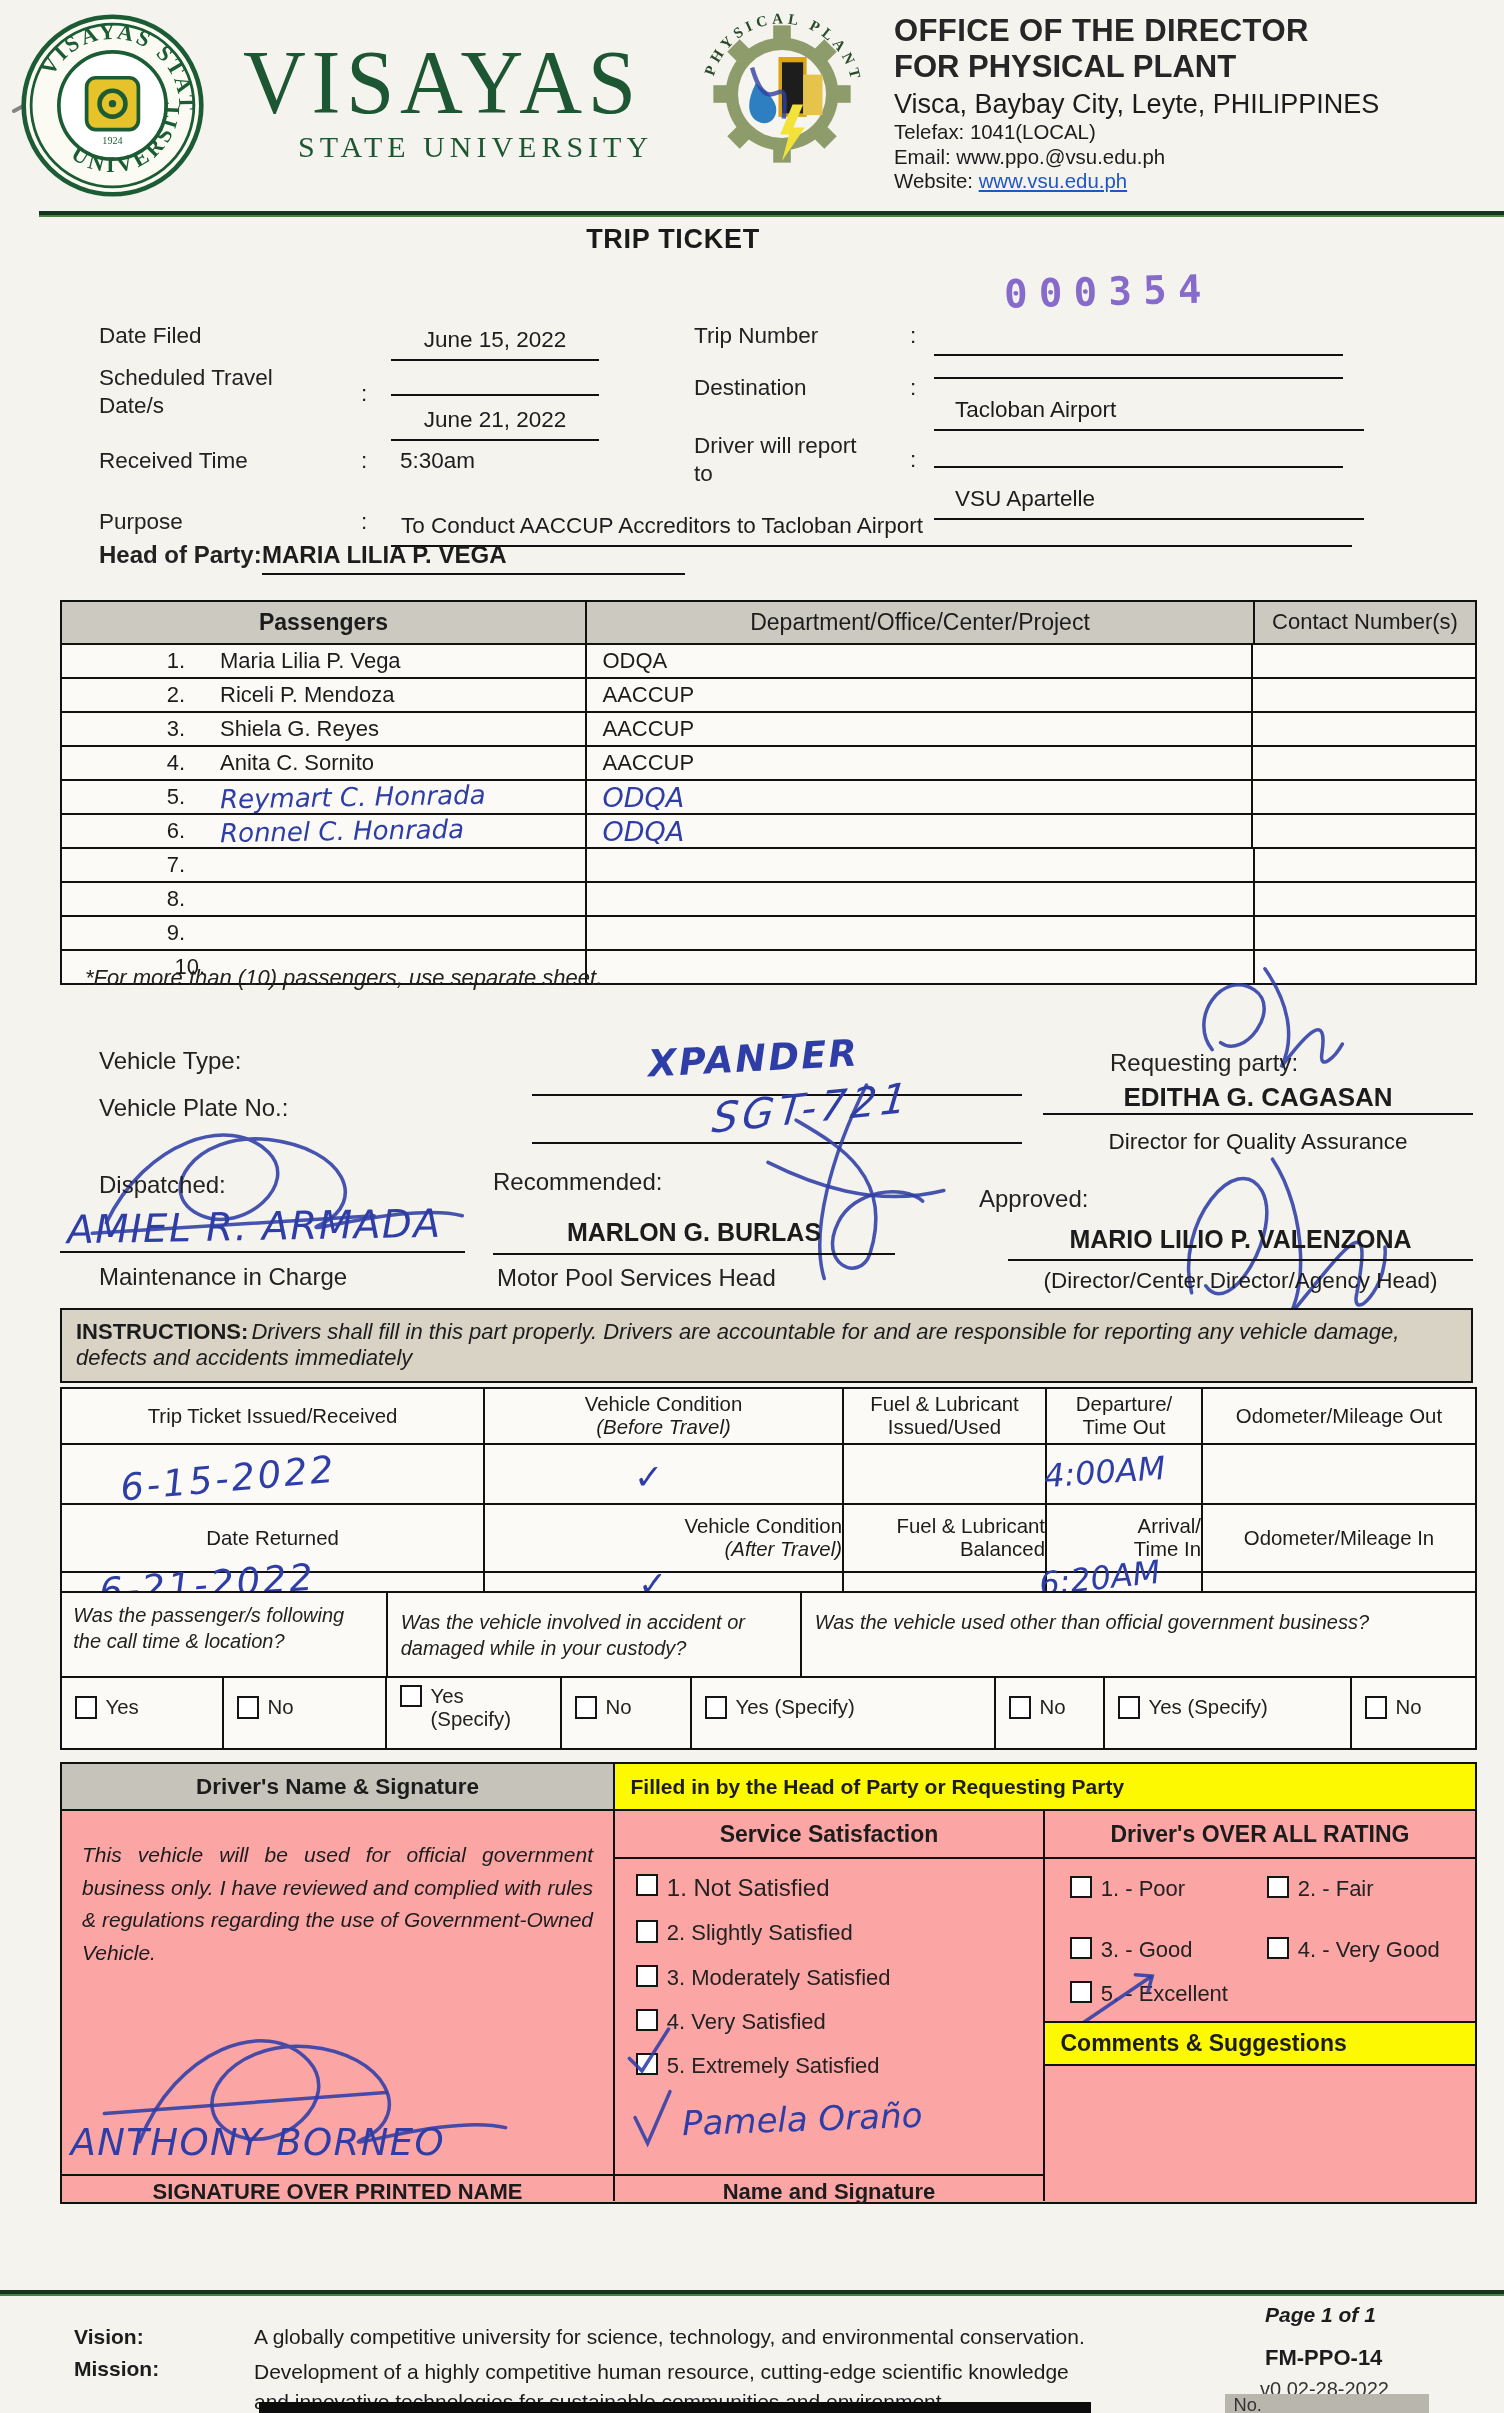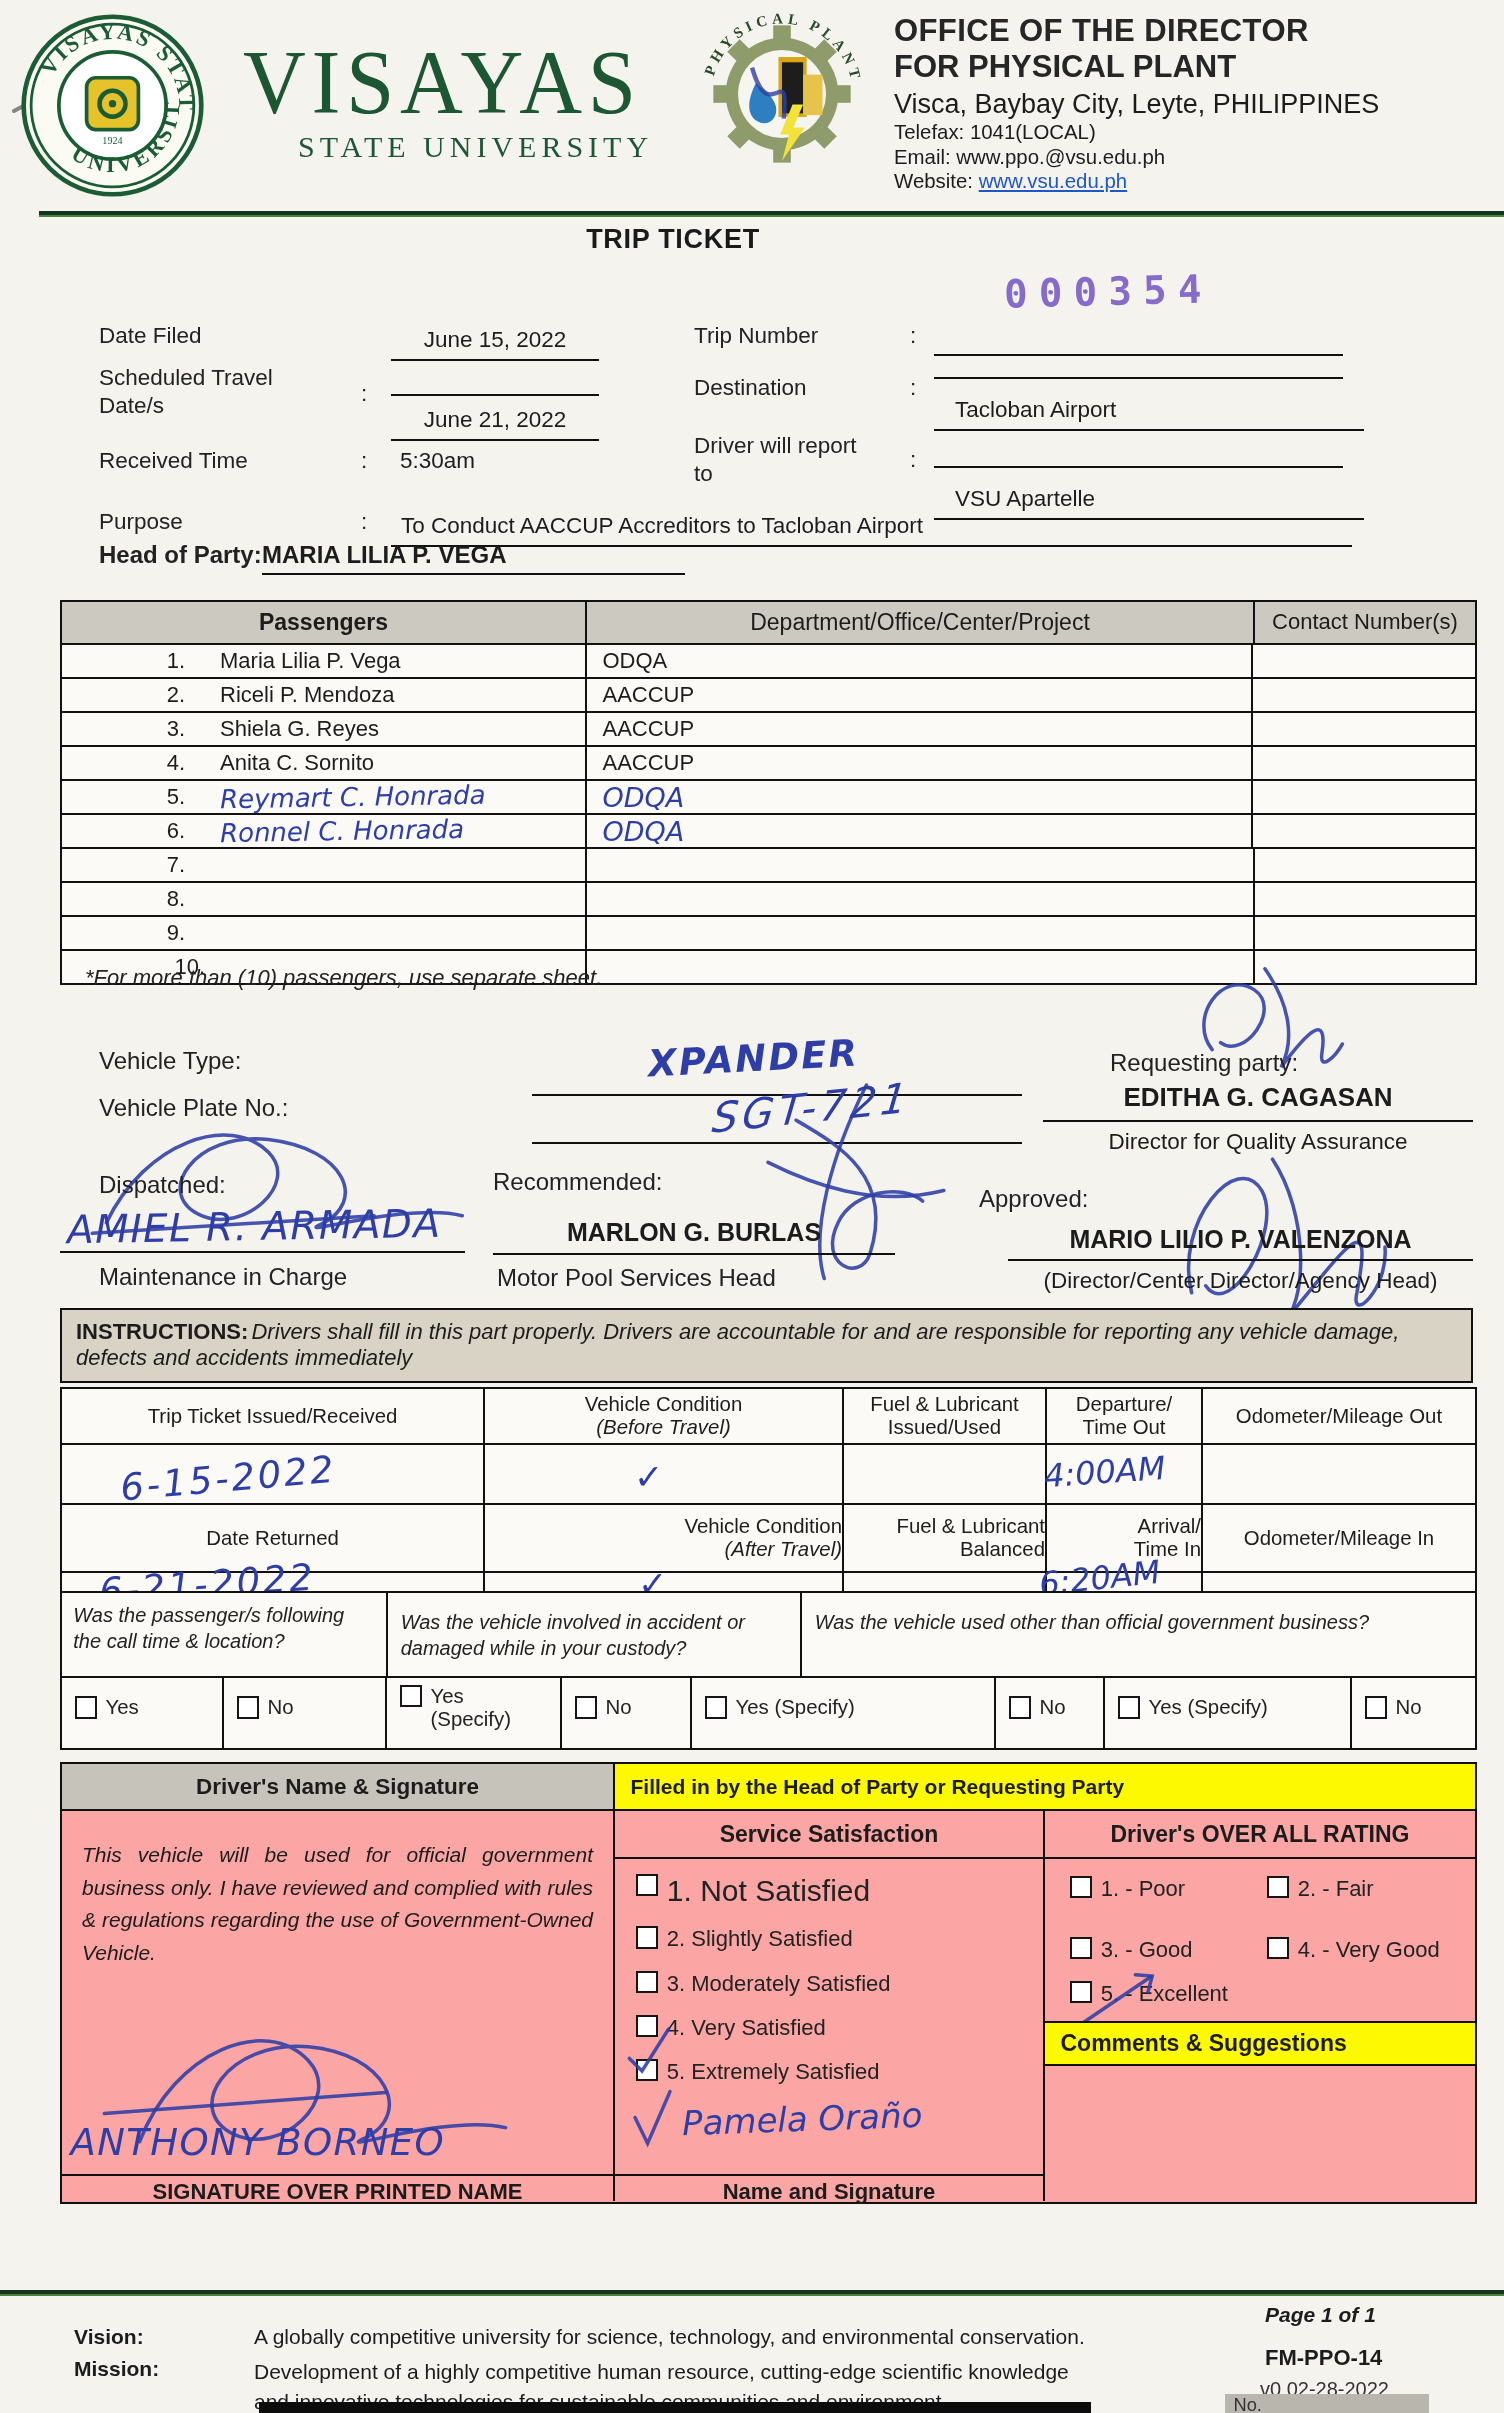--- a/index.html
+++ b/index.html
@@ -232,21 +232,21 @@
 
   <div class="abs lbl2" style="left:99px;top:1094px;">Vehicle Plate No.:</div>
   <div class="abs uline" style="left:532px;top:1113px;width:490px;height:21px;"></div>
   <div class="abs hw" style="left:712px;top:1084px;font-size:41px;transform:rotate(-6deg) skewX(-12deg);letter-spacing:4.2px;">SGT-721</div>
 
   <svg class="abs sig" style="left:1184px;top:951px;" width="197" height="134" viewBox="0 0 280 190">
     <path d="M40 140 C 5 95, 55 25, 100 55 C 140 82, 85 155, 52 130"></path>
     <path d="M115 25 C 150 75, 158 125, 138 165 C 175 115, 205 85, 196 145 C 192 172, 215 150, 225 132"></path>
   </svg>
   <div class="abs lbl2" style="left:1110px;top:1049px;">Requesting party:</div>
-  <div class="abs bold ctr" style="left:1043px;top:1082px;width:430px;font-size:26px;border-bottom:2.1px solid #111;padding-bottom:7px;">EDITHA G. CAGASAN</div>
+  <div class="abs bold ctr" style="left:1043px;top:1082px;width:430px;font-size:26px;border-bottom:2.1px solid #111;">EDITHA G. CAGASAN</div>
   <div class="abs ctr" style="left:1043px;top:1129px;width:430px;font-size:22.5px;">Director for Quality Assurance</div>
 
   <svg class="abs sig" style="left:78px;top:1110px;" width="395" height="148" viewBox="0 0 560 210">
     <path d="M40 160 C 95 45, 215 5, 270 60 C 315 105, 235 175, 175 150 C 105 120, 165 30, 270 42 C 380 55, 410 130, 345 162 C 300 182, 470 130, 545 150"></path>
     <path d="M20 175 L 420 150"></path>
   </svg>
   <div class="abs lbl2" style="left:99px;top:1171px;">Dispatched:</div>
   <div class="abs hw" style="left:67px;top:1204px;font-size:39px;letter-spacing:1.4px;transform:rotate(-1deg);">AMIEL R. ARMADA</div>
   <div class="abs" style="left:60px;top:1251px;width:405px;border-top:2.1px solid #111;"></div>
   <div class="abs lbl2" style="left:99px;top:1263px;">Maintenance in Charge</div>
@@ -391,21 +391,21 @@
         </svg>
         <div class="hw" style="position:absolute;left:8.5px;top:310px;font-size:37px;letter-spacing:1.4px;white-space:nowrap;">ANTHONY BORNEO</div>
         <div style="position:absolute;left:0;top:363px;width:100%;border-top:2.8px solid #111;"></div>
         <div class="bold ctr" style="position:absolute;left:0;top:368px;width:100%;font-size:22px;">SIGNATURE OVER PRINTED NAME</div>
       </div>
 
       <div style="width:428px;border-right:2.8px solid #111;position:relative;">
         <div class="bold ctr" style="font-size:23px;padding:10px 0 8.5px 0;border-bottom:2.1px solid #111;">Service Satisfaction</div>
         <div class="opt" style="margin:15.5px 0 0 21px;">
             <span class="cb"></span>
-          <span style="font-size:30px;">1.  Not Satisfied</span>
+          <span style="font-size:24px;">1.  Not Satisfied</span>
           </div>
         <div class="opt" style="margin:18.3px 0 0 21px;">
             <span class="cb"></span>
           <span style="font-size:22px;">2.  Slightly Satisfied</span>
           </div>
         <div class="opt" style="margin:18.3px 0 0 21px;">
             <span class="cb"></span>
           <span style="font-size:22px;">3.  Moderately Satisfied</span>
           </div>
         <div class="opt" style="margin:18.3px 0 0 21px;">

